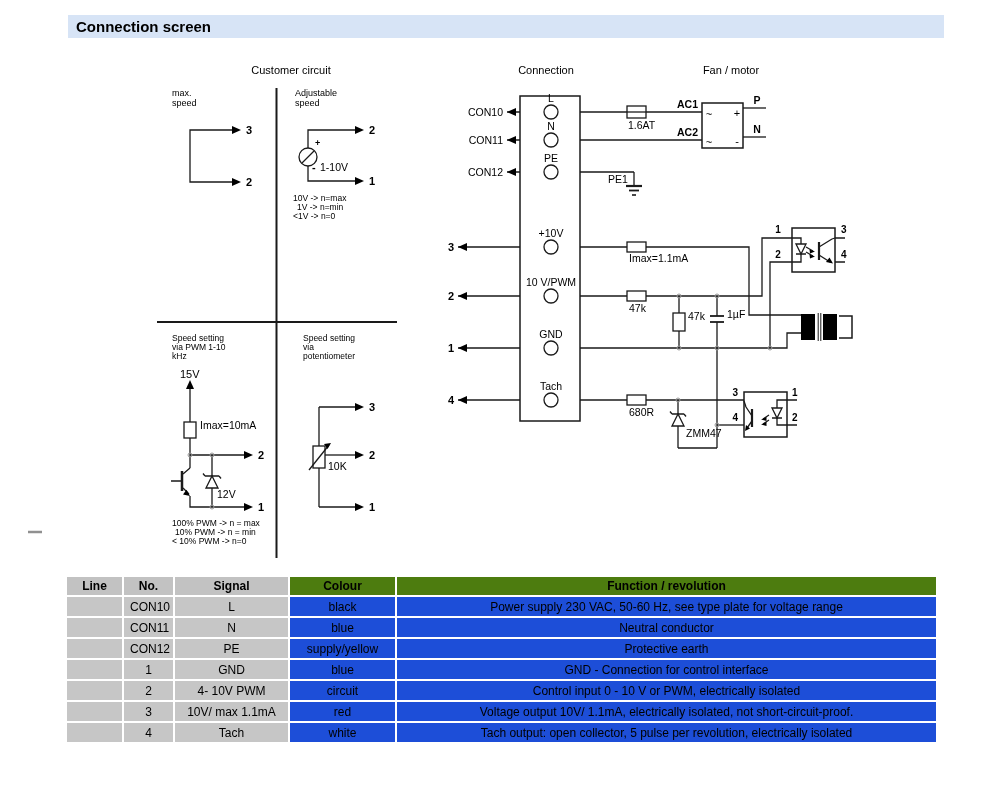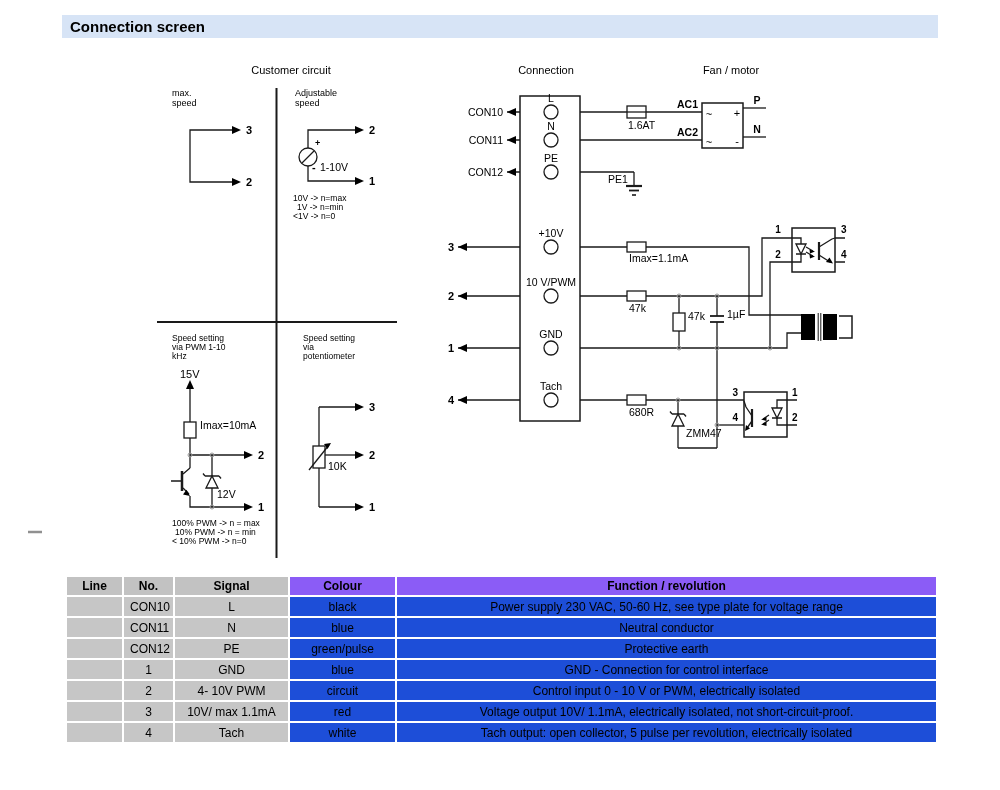--- a/index.html
+++ b/index.html
@@ -1,18 +1,18 @@
 <!DOCTYPE html>
 <html><head>
 <meta charset="utf-8">
 <style>
   html,body{margin:0;padding:0}
   body{width:1000px;height:790px;background:#fff;position:relative;
        font-family:"Liberation Sans",sans-serif;color:#000;overflow:hidden}
-  .titlebar{position:absolute;left:62px;top:15px;width:876px;height:23px;
+  .titlebar{position:absolute;left:68px;top:15px;width:876px;height:23px;
             background:#d7e4f6;display:flex;align-items:center;
             box-sizing:border-box;padding-left:8px}
   .titlebar span{font-size:15px;font-weight:bold}
   svg.diagram{position:absolute;left:0;top:0}
   svg text{fill:#000}
   .t85{font-size:8.5px}.t9{font-size:9px}.t10{font-size:10px}
   .t105{font-size:10.5px}.t11{font-size:11px}
   .b{font-weight:bold}
   .mid{text-anchor:middle}.end{text-anchor:end}
   .wire{stroke:#1a1a1a;stroke-width:1.3;fill:none}
@@ -20,21 +20,21 @@
   .comp{stroke:#1a1a1a;stroke-width:1.3;fill:#fff}
   .blk{fill:#000;stroke:none}
   .node{stroke:#999;stroke-width:1;fill:none}
   table.conn{position:absolute;left:65px;top:575px;width:873px;
              border-collapse:separate;border-spacing:2px;table-layout:fixed;
              font-size:12px}
   table.conn th,table.conn td{padding:0 6px;height:19px;overflow:hidden;
              white-space:nowrap;text-align:center;vertical-align:middle}
   table.conn th{font-weight:bold;height:18px}
   .hg{background:#c2c2c2}
-  .hl{background:#8b5cf6}
+  .hl{background:#4d7c0f}
   .g{background:#c6c6c6}
   .w{background:#1d4ed8}
 </style>
 </head>
 <body>
 
 <div class="titlebar">
   <span>Connection screen</span>
 </div>
 
@@ -328,21 +328,21 @@
       <td class="g"></td>
       <td class="g">CON11</td>
       <td class="g">N</td>
       <td class="w">blue</td>
       <td class="w">Neutral conductor</td>
     </tr>
     <tr>
       <td class="g"></td>
       <td class="g">CON12</td>
       <td class="g">PE</td>
-      <td class="w">green/pulse</td>
+      <td class="w">supply/yellow</td>
       <td class="w">Protective earth</td>
     </tr>
     <tr>
       <td class="g"></td>
       <td class="g">1</td>
       <td class="g">GND</td>
       <td class="w">blue</td>
       <td class="w">GND - Connection for control interface</td>
     </tr>
     <tr>

